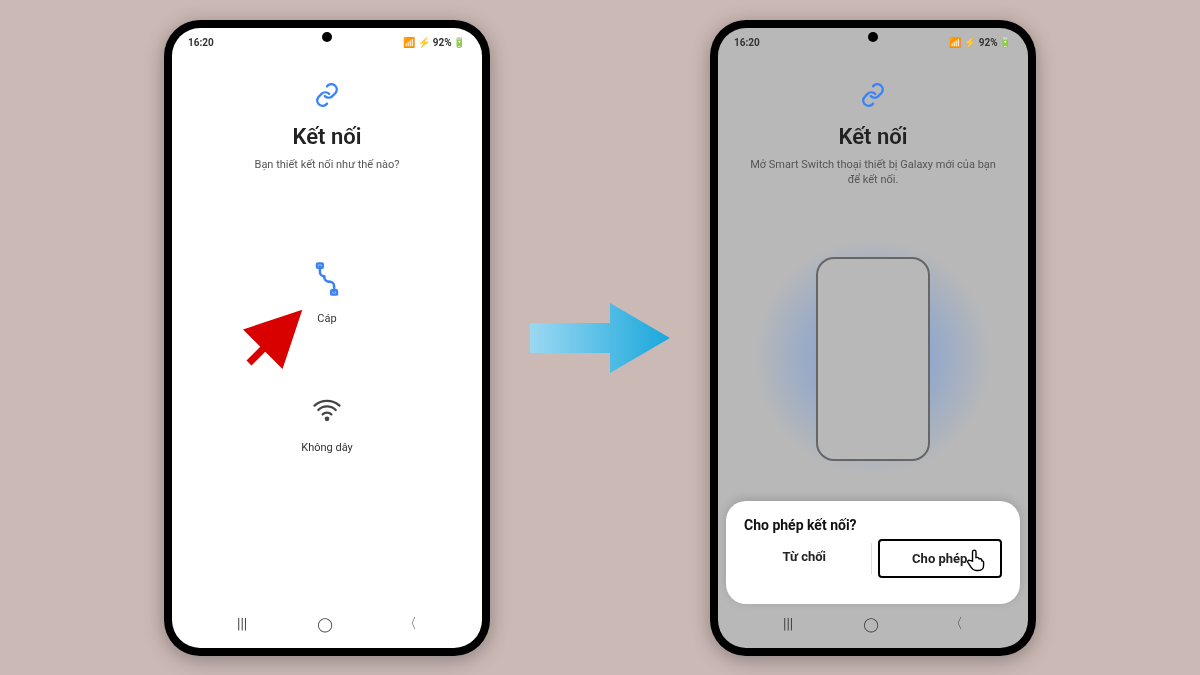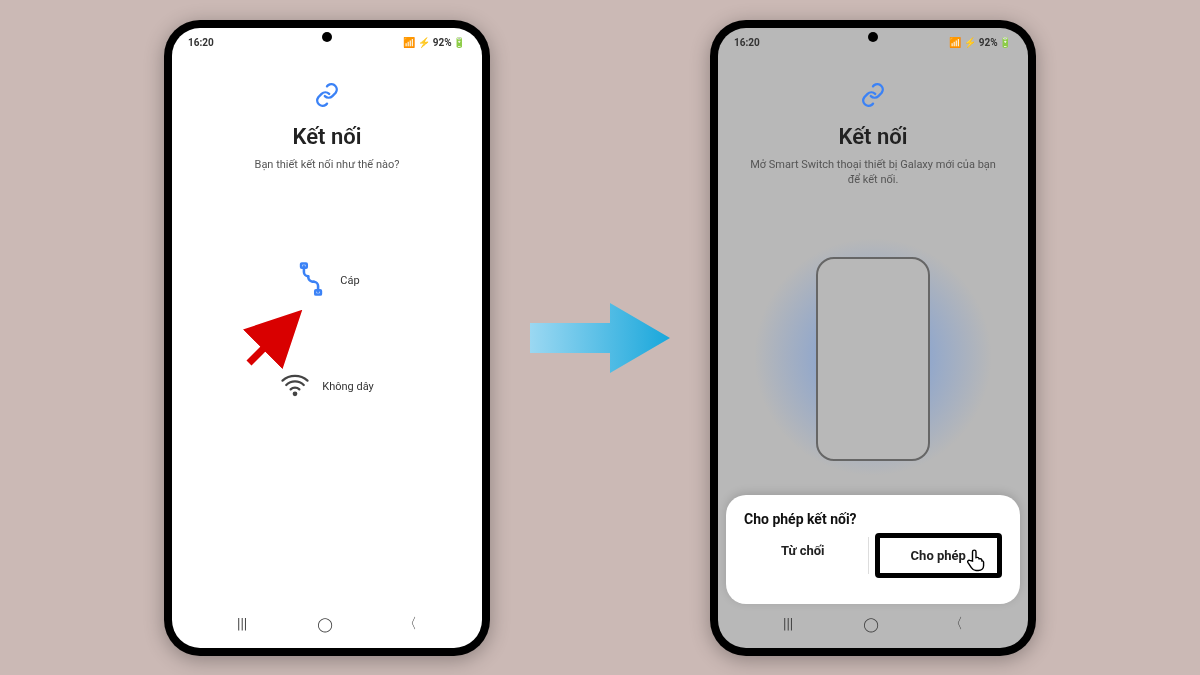--- a/index.html
+++ b/index.html
@@ -8,37 +8,37 @@
   .screen{width:100%;height:100%;background:#fff;border-radius:28px;overflow:hidden;position:relative;display:flex;flex-direction:column;}
   .screen.dimmed{background:#b8b8b8;}
   .statusbar{height:22px;display:flex;justify-content:space-between;align-items:center;padding:4px 16px 0;font-size:10px;color:#333;font-weight:bold;}
   .statusbar .right{display:flex;gap:2px;align-items:center;}
   .camera{position:absolute;left:50%;top:12px;transform:translateX(-50%);width:10px;height:10px;background:#000;border-radius:50%;z-index:5;}
   .content{flex:1;display:flex;flex-direction:column;align-items:center;padding:28px 20px 0;}
   .link-icon{color:#3b82f6;margin-bottom:12px;}
   .title{font-size:22px;font-weight:600;color:#222;margin-bottom:8px;}
   .subtitle{font-size:11px;color:#555;text-align:center;line-height:1.4;padding:0 10px;}
   .options{margin-top:90px;display:flex;flex-direction:column;gap:70px;align-items:center;}
-  .option{display:flex;flex-direction:row;align-items:center;gap:12px;cursor:pointer;}
+  .option{display:flex;flex-direction:column;align-items:center;gap:12px;cursor:pointer;}
   .option-label{font-size:11px;color:#333;}
   .cable-icon{color:#3b82f6;}
   .wifi-icon{color:#444;}
   .nav{height:36px;display:flex;justify-content:space-around;align-items:center;padding:0 30px 6px;}
   .nav span{color:#444;font-size:14px;}
 
   
   .radar-wrap{position:relative;margin-top:70px;width:100%;display:flex;justify-content:center;}
   .radar{position:absolute;border-radius:50%;background:radial-gradient(circle,#3b82f6 0%,rgba(59,130,246,0.4) 40%,rgba(59,130,246,0.0) 70%);opacity:0.6;}
   .phone-outline{width:110px;height:200px;border:2px solid #666;border-radius:18px;position:relative;z-index:2;background:#b8b8b8;}
   .dialog{position:absolute;bottom:44px;left:8px;right:8px;background:#fff;border-radius:20px;padding:16px 18px 26px;z-index:10;box-shadow:0 -2px 10px rgba(0,0,0,0.15);}
   .dialog-title{font-size:14px;font-weight:700;color:#111;margin-bottom:6px;}
   .dialog-body{font-size:11px;color:#555;line-height:1.4;margin-bottom:16px;}
   .dialog-actions{display:flex;}
   .dialog-btn{flex:1;text-align:center;font-size:13px;font-weight:700;padding:10px 0;color:#222;cursor:pointer;}
-  .dialog-btn.allow{border:5px solid #000000;border-radius:4px;}
+  .dialog-btn.allow{border:2px solid #000000;border-radius:4px;}
   .divider{width:1px;background:#ddd;margin:4px 6px;}
 
   
   .big-arrow{width:140px;height:80px;position:relative;}
   .big-arrow svg{width:100%;height:100%;}
 
   
   .red-arrow{position:absolute;width:70px;height:70px;left:78px;top:280px;z-index:20;pointer-events:none;}
   
   .hand{position:absolute;right:30px;bottom:24px;font-size:24px;z-index:30;pointer-events:none;}

